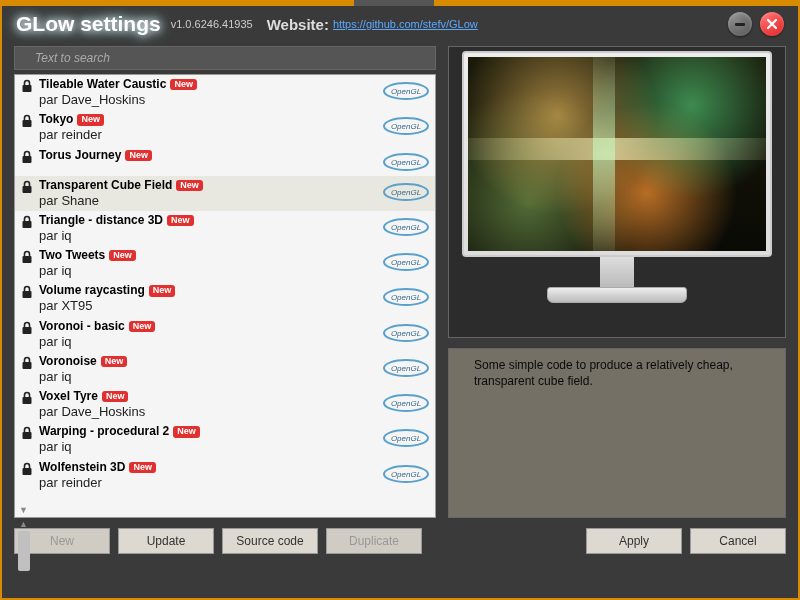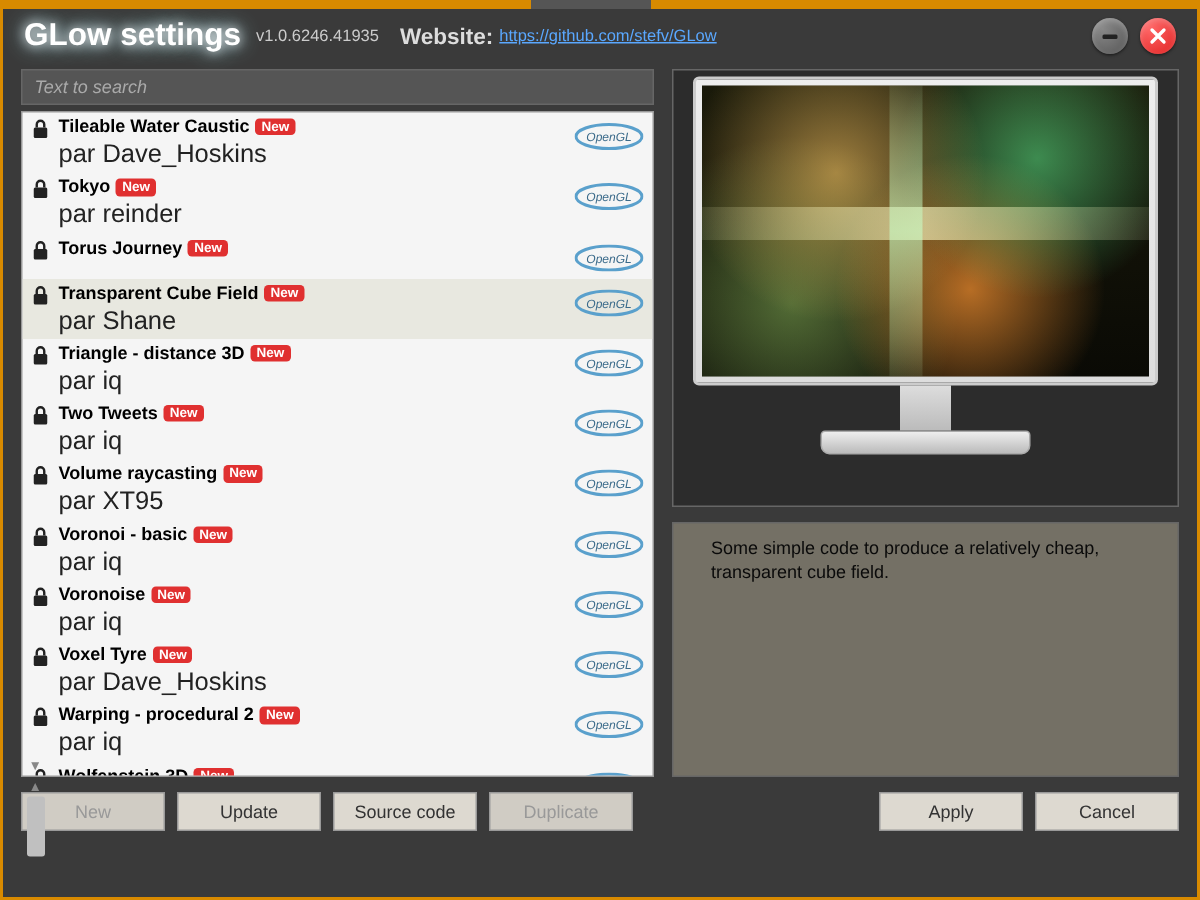--- a/index.html
+++ b/index.html
@@ -80,21 +80,21 @@
     padding: 0 12px;
     gap: 12px;
   }
   .left-col { width: 422px; display:flex; flex-direction:column; }
   .right-col { width: 338px; display:flex; flex-direction:column; }
   .search {
     width: 100%;
     height: 24px;
     background: #555;
     border: 1px solid #666;
-    padding: 0 8px;
+    padding: 0 20px;
     color: #eee;
     font-size: 12px;
     font-style: italic;
   }
   .search::placeholder { color:#aaa; }
   .list-wrap {
     margin-top: 4px;
     background: #f5f5f5;
     border: 1px solid #999;
     height: 444px;
@@ -132,21 +132,21 @@
     width:14px; margin-top:2px; margin-right:4px;
     flex-shrink:0;
   }
   .item-body { flex:1; line-height:1.25; }
   .item-title { font-weight:bold; color:#000; }
   .new-badge {
     display:inline-block; background:#e03030; color:#fff;
     font-size:9px; font-weight:bold; padding:0 4px;
     border-radius:3px; margin-left:4px; vertical-align:1px;
   }
-  .item-author { color:#222; font-size:17px; }
+  .item-author { color:#222; font-size:13px; }
   .opengl {
     margin-top:5px; width:46px; flex-shrink:0;
   }
   .preview-panel {
     background:#2c2c2c;
     border:1px solid #666;
     height: 292px;
     padding:4px;
     display:flex; align-items:flex-start; justify-content:center;
   }

